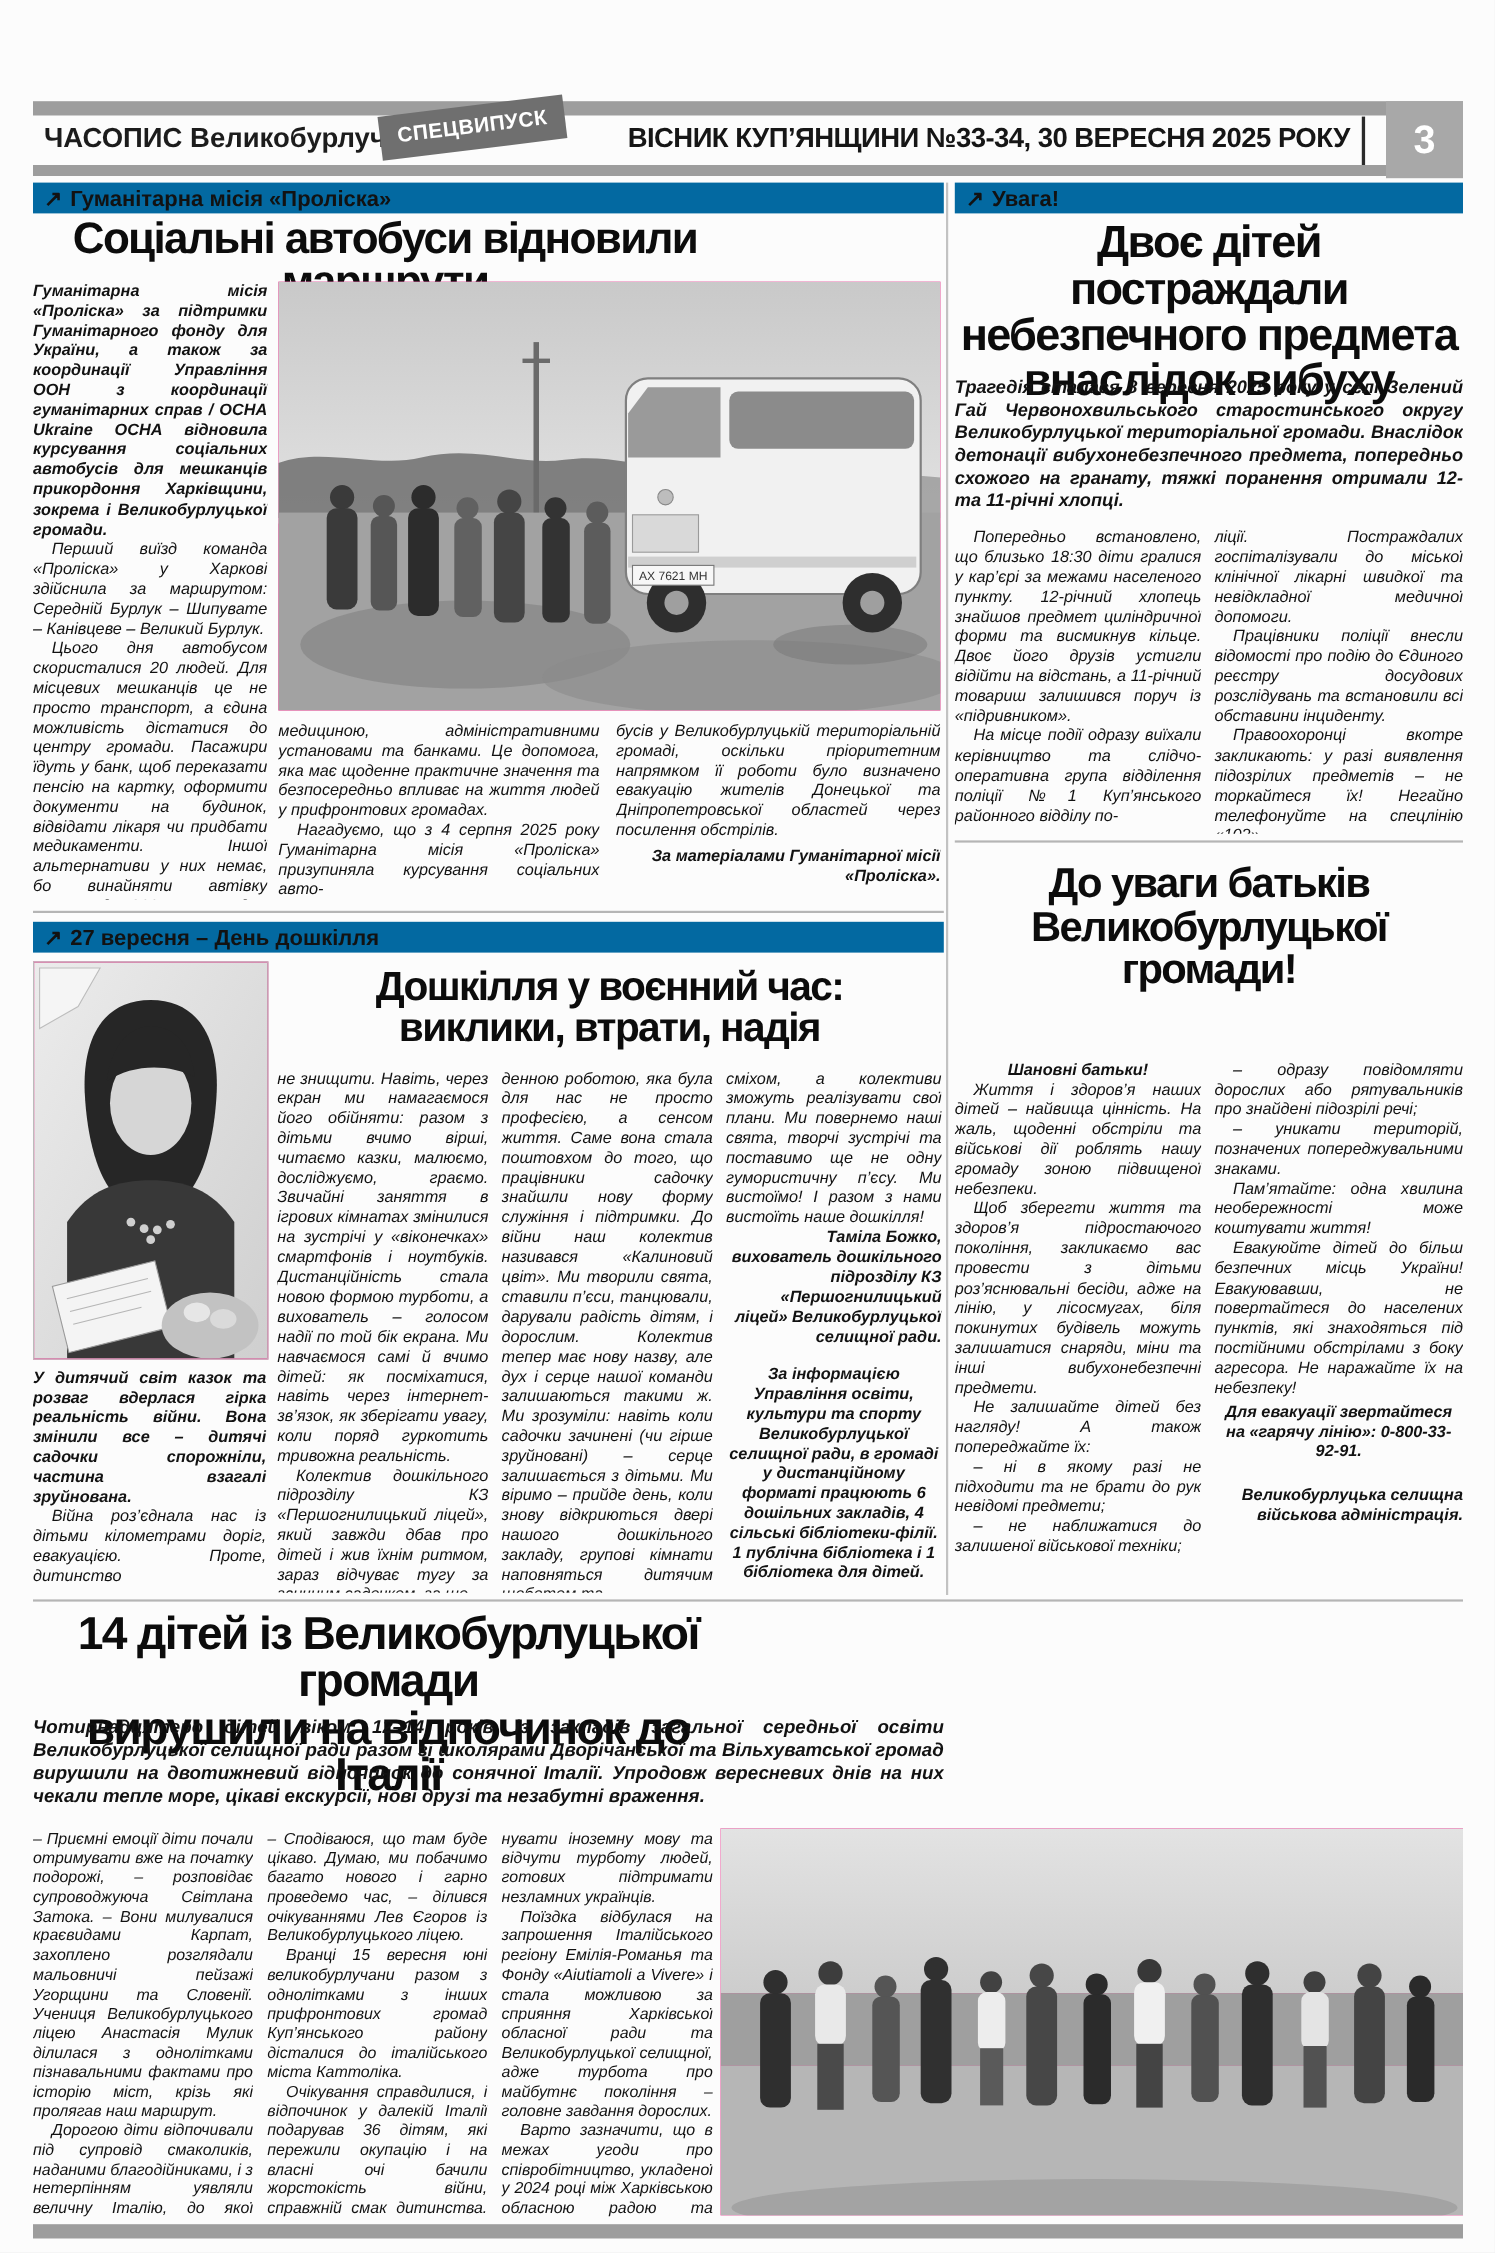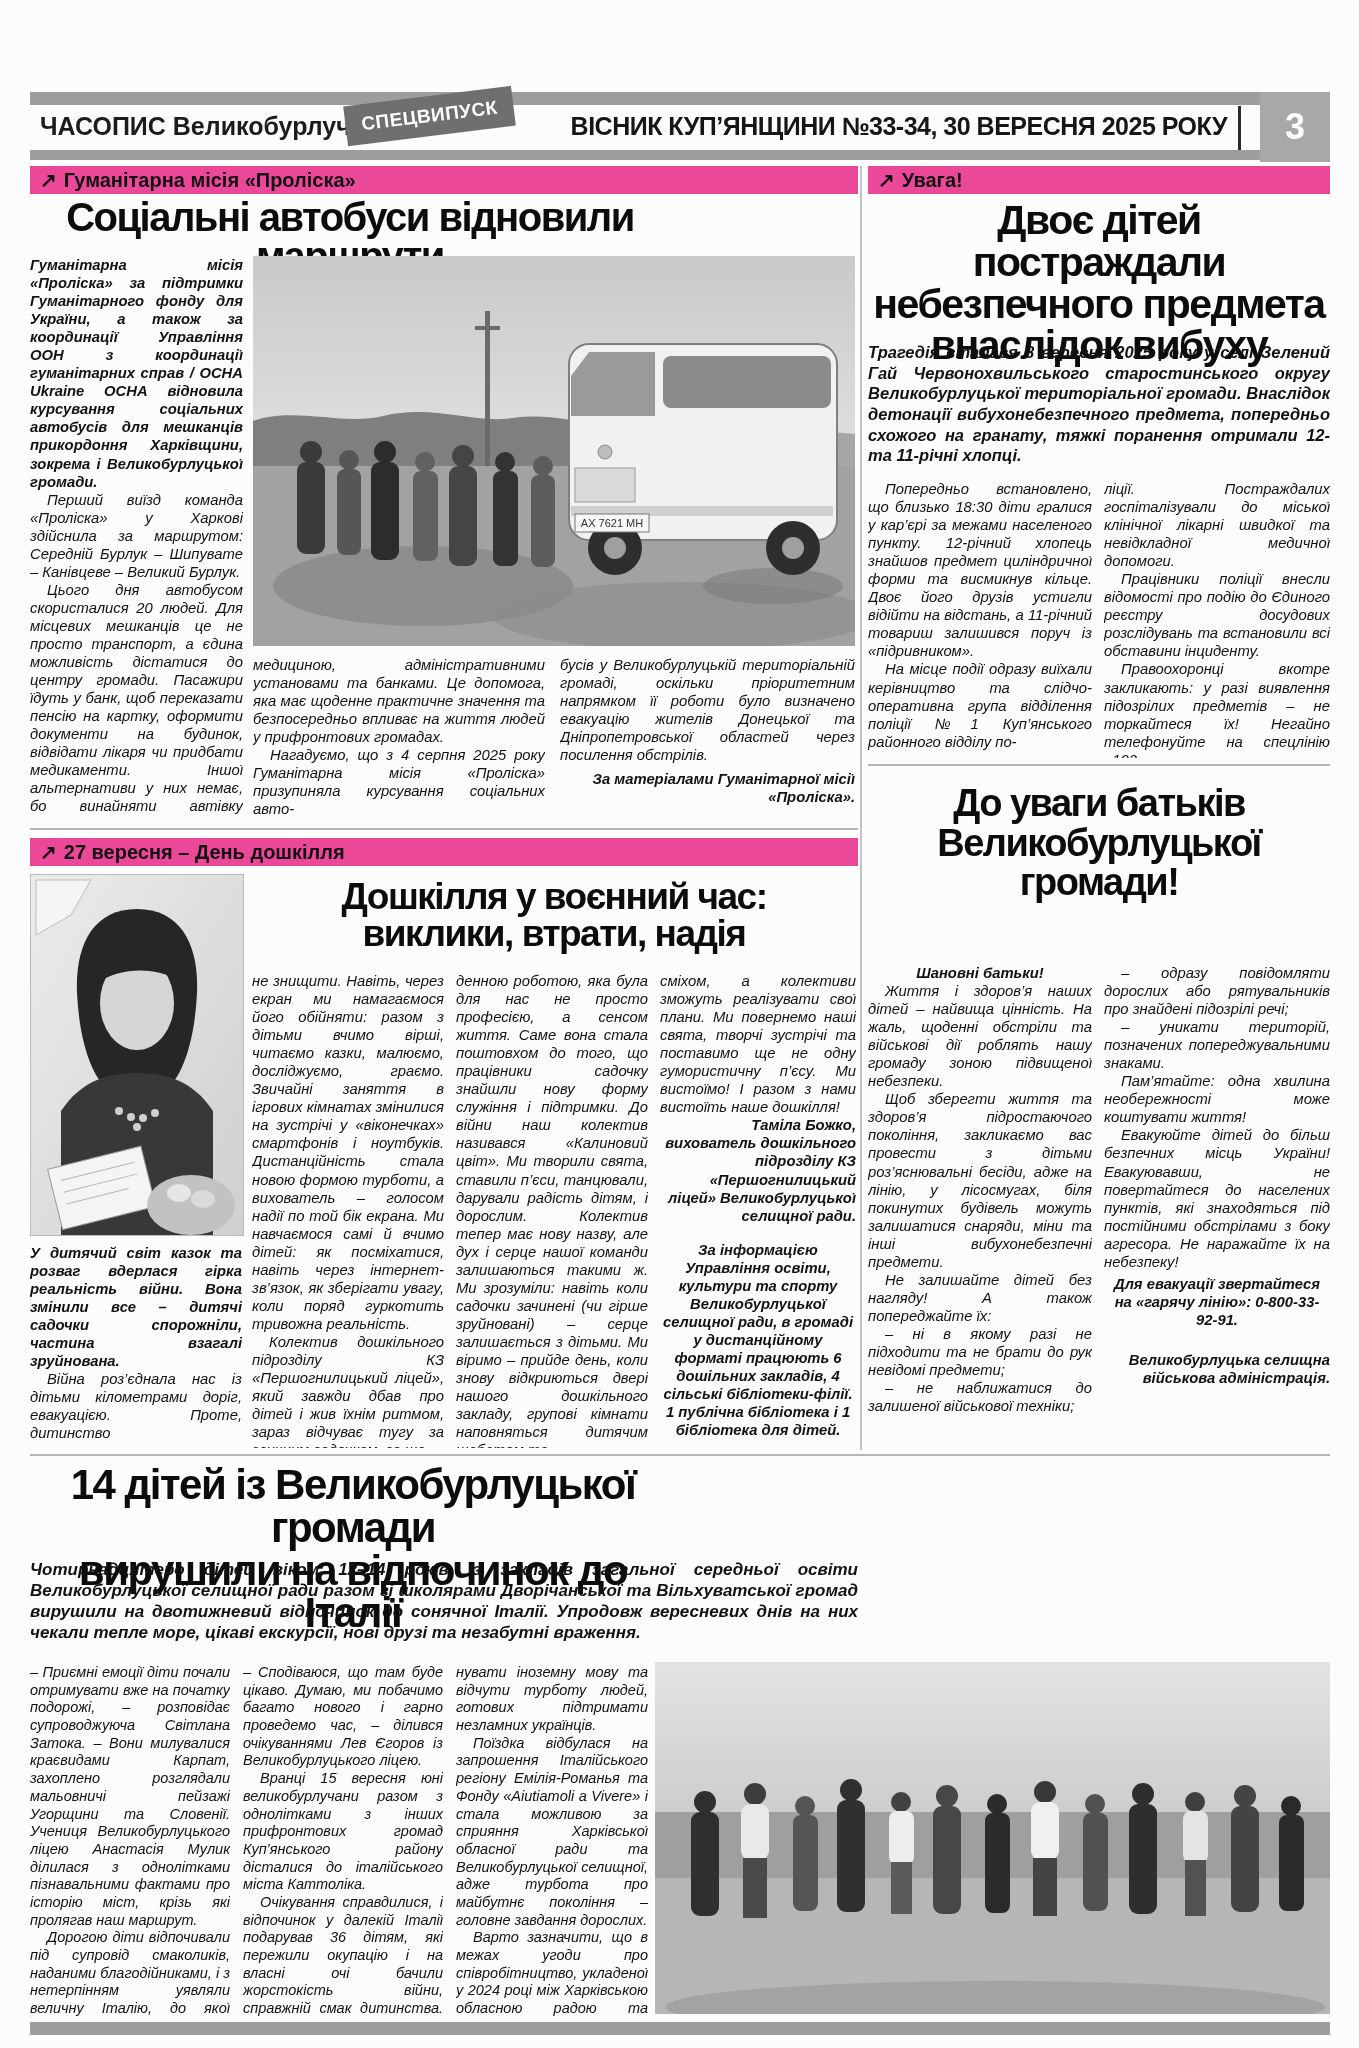--- a/index.html
+++ b/index.html
@@ -1,19 +1,19 @@
 <!DOCTYPE html>
 <html lang="uk"><head>
 <meta charset="utf-8">
 <style>
   html,body{margin:0;padding:0;background:#e9e9e9;}
   .page{position:relative;width:1359px;height:2048px;background:#fcfcfc;color:#121212;
         font-family:"Liberation Sans",sans-serif;overflow:hidden;}
   .bar{position:absolute;background:#9d9d9d;}
-  .kicker{position:absolute;background:#ec4899;font-weight:bold;font-size:20px;
+  .kicker{position:absolute;background:#0369a1;font-weight:bold;font-size:20px;
           padding:2px 10px;box-sizing:border-box;white-space:nowrap;overflow:hidden;}
   .kicker .arrow{font-weight:bold;margin-right:7px;}
   .headline{position:absolute;font-weight:bold;text-align:center;letter-spacing:-1.5px;
             line-height:0.98;color:#0c0c0c;}
   .hl-line{display:block;}
   .body-col{position:absolute;text-align:justify;font-size:14.8px;line-height:1.22;overflow:hidden;}
   .body-col p{margin:0;text-indent:17px;font-style:italic;}
   .body-col p.cont{text-indent:0;}
   .lead{font-weight:bold;font-style:italic;}
   .lead-block{position:absolute;font-weight:bold;font-style:italic;text-align:justify;overflow:hidden;}

